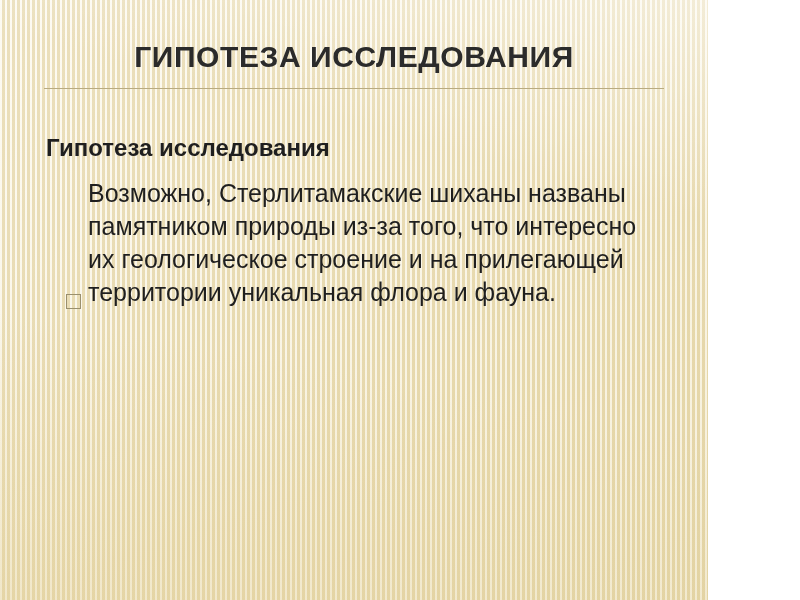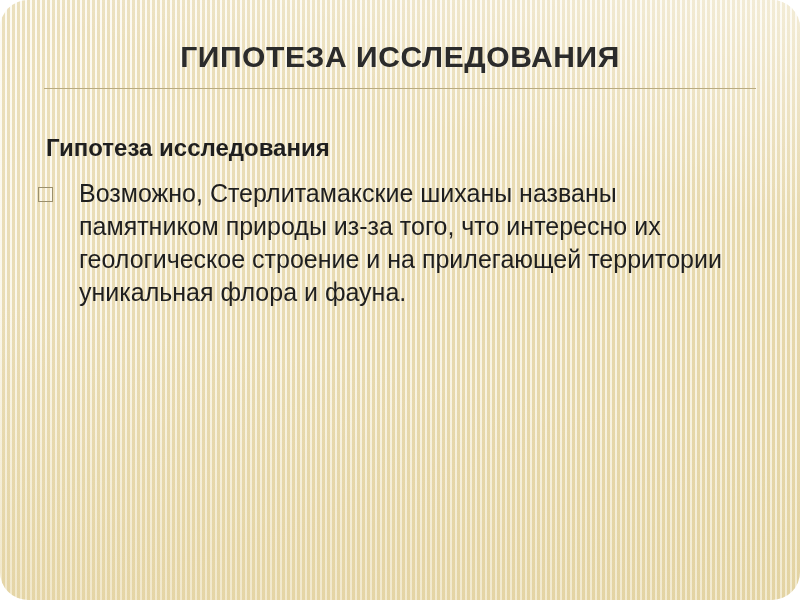--- a/index.html
+++ b/index.html
@@ -8,35 +8,34 @@
   }
   body {
     width: 800px;
     height: 600px;
     overflow: hidden;
     font-family: "Liberation Sans", sans-serif;
   }
 
   .slide {
     position: relative;
-    width: 800px;
+    width: 708px;
     height: 600px;
     box-sizing: border-box;
     background-color: #f2e7c4;
     background-image:
       repeating-linear-gradient(
         to right,
         rgba(255,255,255,0.55) 0px,
         rgba(255,255,255,0.55) 2px,
         rgba(222,205,156,0.55) 2px,
         rgba(222,205,156,0.55) 5px
       ),
       linear-gradient(160deg, #fbf6e4 0%, #f6eed3 35%, #efe3bb 70%, #e9dcae 100%);
     overflow: hidden;
-    border-radius: 28px;
   }
 
   
   .sheen {
     position: absolute;
     inset: 0;
     pointer-events: none;
     background:
       linear-gradient(195deg, rgba(255,255,255,0.45) 0%, rgba(255,255,255,0.0) 28%),
       linear-gradient(10deg, rgba(228,210,158,0.35) 0%, rgba(255,255,255,0.0) 40%);
@@ -83,22 +82,23 @@
   .lead {
     font-size: 24px;
     font-weight: bold;
     color: #1f1f1f;
     margin: 0 0 14px 8px;
     line-height: 1.25;
   }
 
   .bullet-row {
     display: flex;
-    align-items: flex-start;
-    gap: 26px;
+    align-items: flex-end;
+    gap: 7px;
+    margin-left: 28px;
   }
 
   .bullet-marker {
     flex: 0 0 auto;
     width: 13px;
     height: 13px;
     margin-top: 10px;
     border: 1px solid #9a8f6d;
     background: transparent;
   }

